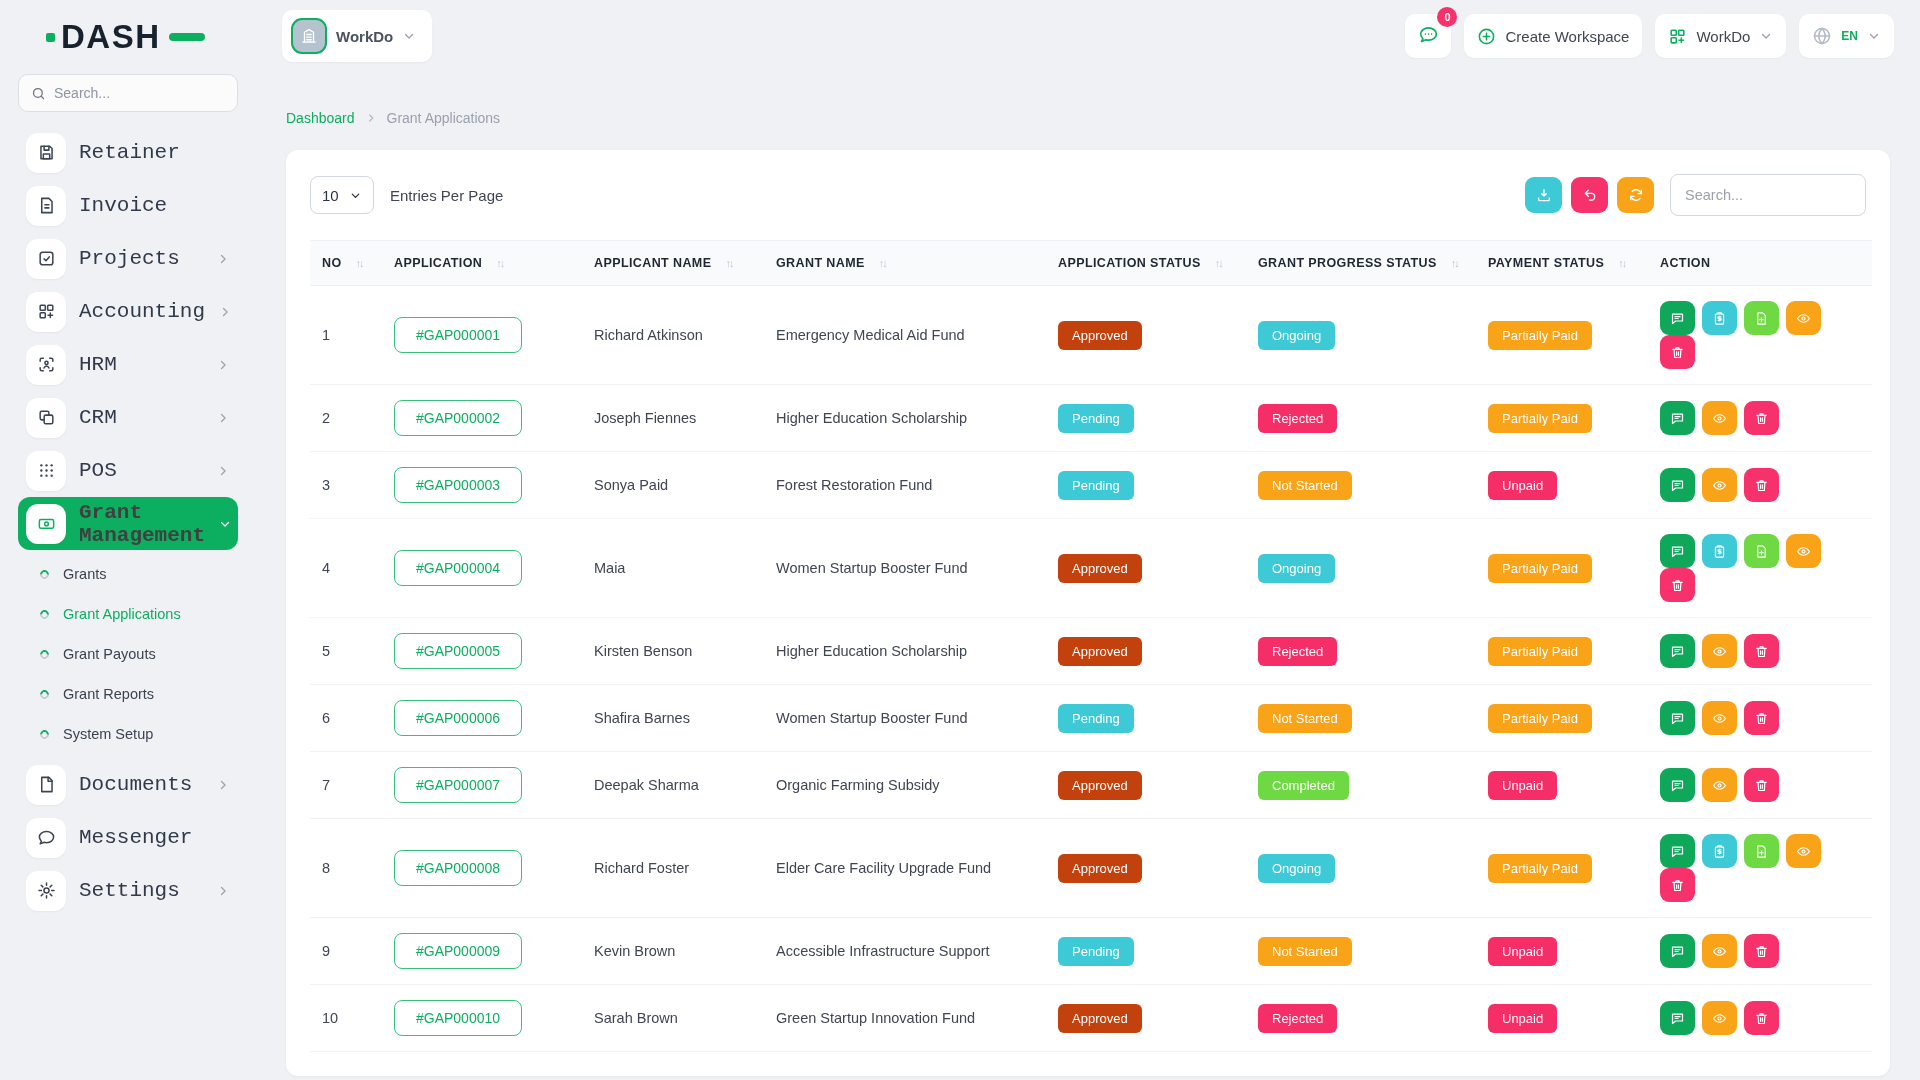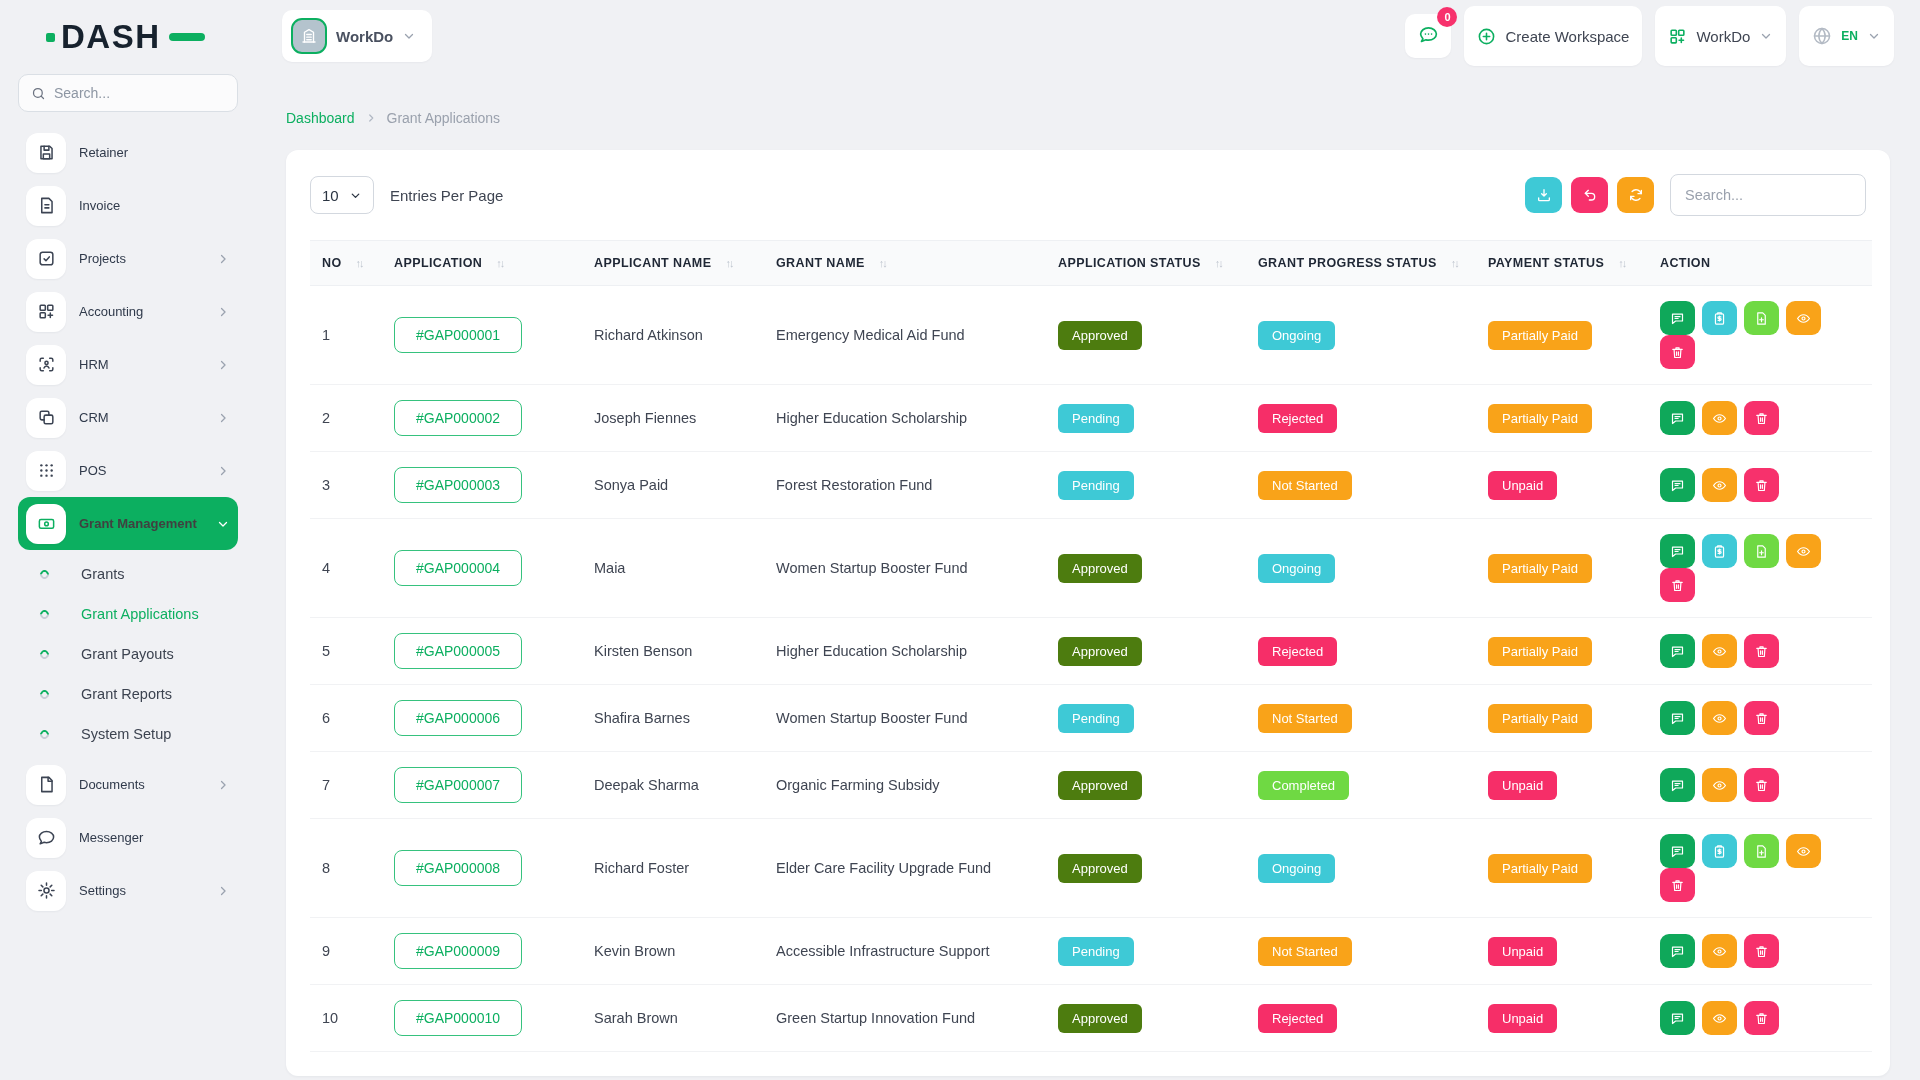--- a/index.html
+++ b/index.html
@@ -11,35 +11,35 @@
   .logo { height:74px; display:flex; align-items:center; gap:6px; padding-left:28px; }
   .logo-dot { width:9px; height:9px; border-radius:2px; background:#0CAF60; }
   .logo-text { font-size:33px; font-weight:800; letter-spacing:1.5px; color:#17222e; }
   .logo-bar { width:36px; height:8px; border-radius:4px; background:#0CAF60; margin-left:2px; }
   .side-search { display:flex; align-items:center; gap:8px; background:#fbfbfc; border:1px solid #dadfe5; border-radius:10px; height:38px; padding:0 12px; color:#6b7280; }
   .side-search input { border:none; outline:none; background:transparent; font-size:14px; color:#3f4552; width:100%; font-family:inherit; }
   .side-search input::placeholder { color:#8d96a3; }
   .menu { margin-top:14px; }
   .menu-item { display:flex; align-items:center; gap:13px; padding:5px 8px; border-radius:12px; height:53px; cursor:pointer; }
   .icon-box { width:40px; height:40px; background:#fff; border-radius:12px; display:flex; align-items:center; justify-content:center; color:#3c4453; box-shadow:0 1px 2px rgba(20,30,50,.05); flex:none; }
-  .menu-label { font-size:13px; font-weight:500; color:#303a4b; }
+  .menu-label { font-size:21px; font-weight:500; color:#303a4b;font-family:Liberation Mono, monospace; }
   .chev { margin-left:auto; color:#9aa2af; display:flex; }
   .menu-item.active { background:#0CAF60; }
   .menu-item.active .menu-label { color:#404040; font-weight:700; }
   .menu-item.active .icon-box { color:#0CAF60; }
   .menu-item.active .chev { color:#fff; }
   .submenu { padding:4px 0 4px 22px; }
-  .submenu-item { display:flex; align-items:center; gap:32px; height:40px; cursor:pointer; }
+  .submenu-item { display:flex; align-items:center; gap:14px; height:40px; cursor:pointer; }
   .bullet { width:9px; height:9px; border-radius:50%; border:2px solid #c7cdd5; border-top-color:#0CAF60; border-right-color:#0CAF60; transform:rotate(-45deg); flex:none; }
   .submenu-label { font-size:14.5px; color:#3c4350; }
   .submenu-item.active .submenu-label { color:#0CAF60; }
 
   
   .topbar { position:absolute; left:256px; right:0; top:0; height:72px; display:flex; align-items:center; padding:0 26px; }
-  .pill { background:#fff; border-radius:10px; display:flex; align-items:center; gap:9px; padding:0 13px; height:60px; cursor:pointer; box-shadow:0 1px 2px rgba(20,30,50,.04); }
+  .pill { background:#fff; border-radius:10px; display:flex; align-items:center; gap:9px; padding:0 13px; height:44px; cursor:pointer; box-shadow:0 1px 2px rgba(20,30,50,.04); }
   .ws-chip { height:52px; padding:0 16px 0 9px; }
   .ws-avatar { width:36px; height:36px; border-radius:11px; background:#b4c3cd; border:2px solid #0CAF60; color:#fff; display:flex; align-items:center; justify-content:center; }
   .ws-name { font-size:15px; font-weight:600; color:#4a5160; }
   .tb-right { margin-left:auto; display:flex; align-items:center; gap:13px; }
   .msg-btn { width:46px; height:44px; justify-content:center; position:relative; color:#0CAF60; }
   .msg-badge { position:absolute; top:-7px; right:-6px; min-width:20px; height:20px; border-radius:50%; background:#F7316C; color:#fff; font-size:11px; font-weight:700; display:flex; align-items:center; justify-content:center; }
   .pill-label { font-size:15px; color:#3f4552; font-weight:500; }
   .green-ic { color:#0CAF60; display:flex; }
   .gray-ic { color:#b3bac4; display:flex; }
   .chev-sm { color:#9aa2af; display:flex; }
@@ -63,21 +63,21 @@
   .tb-cyan { background:#3EC9D6; } .tb-pink { background:#F7316C; } .tb-orange { background:#F9A319; }
   .tbl-search { margin-left:16px; width:196px; height:42px; border:1px solid #d3d8df; border-radius:8px; padding:0 14px; font-size:14.5px; color:#3f4552; outline:none; font-family:inherit; background:#fff; }
   .tbl-search::placeholder { color:#9aa1ad; }
 
   table { width:100%; border-collapse:collapse; margin-top:24px; table-layout:fixed; }
   thead th { background:#f9fafb; text-align:left; padding:15px 12px; font-size:12.5px; font-weight:700; color:#1f2735; letter-spacing:.4px; white-space:nowrap; border-top:1px solid #eef0f3; border-bottom:1px solid #eef0f3; }
   .sort-ic { color:#bfc5cf; font-size:11px; margin-left:14px; letter-spacing:-2px; }
   tbody td { padding:15px 12px; border-bottom:1px solid #f1f2f4; font-size:14.5px; color:#3f4552; vertical-align:middle; height:66px; }
   .gap-chip { display:inline-block; border:1px solid #36c27e; color:#0CAF60; background:#fff; border-radius:8px; padding:9px 10px; font-size:14px; min-width:128px; text-align:center; cursor:pointer; }
   .badge { display:inline-block; padding:7px 14px; border-radius:6px; color:#fff; font-size:13px; white-space:nowrap; }
-  .bg-green { background:#4d7c0f; } .bg-cyan { background:#3EC9D6; } .bg-orange { background:#F9A319; } .bg-pink { background:#F62E68; } .bg-lgreen { background:#6FD943; }
+  .bg-green { background:#c2410c; } .bg-cyan { background:#3EC9D6; } .bg-orange { background:#F9A319; } .bg-pink { background:#F62E68; } .bg-lgreen { background:#6FD943; }
   .ab { width:35px; height:34px; border:none; border-radius:9px; display:inline-flex; align-items:center; justify-content:center; color:#fff; margin-right:7px; cursor:pointer; vertical-align:middle; }
   .ab-g { background:#0FA85A; } .ab-c { background:#3EC9D6; } .ab-lg { background:#6FD943; } .ab-o { background:#F9A319; } .ab-p { background:#F7316C; }
 </style>
 </head>
 <body>
 
 <aside class="sidebar">
   <div class="logo">
     <span class="logo-dot"></span>
     <span class="logo-text">DASH</span>

